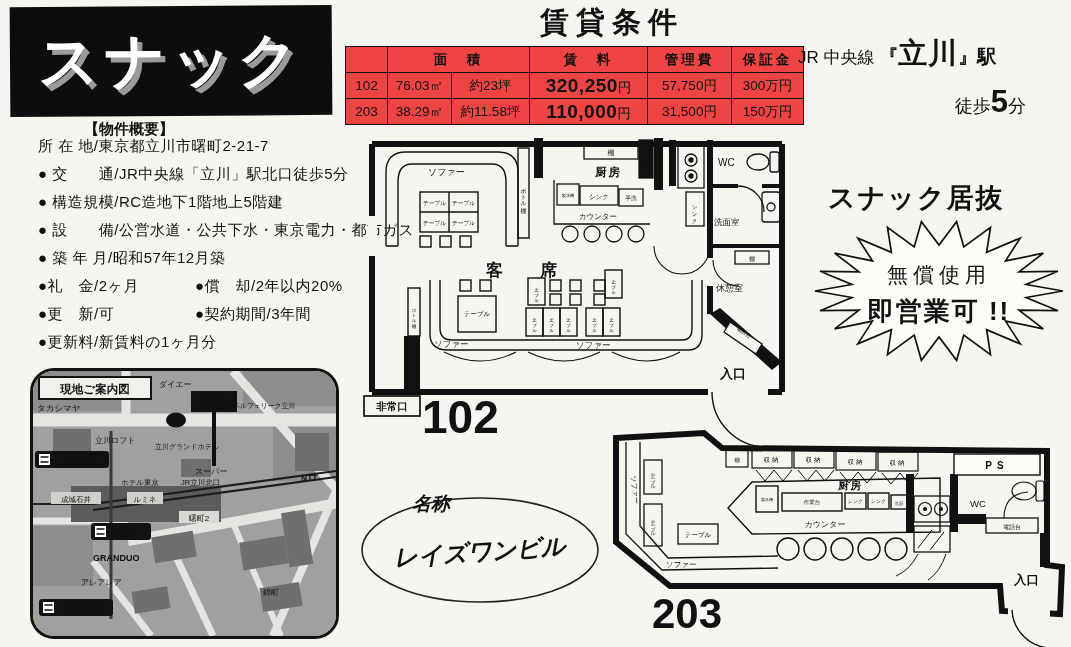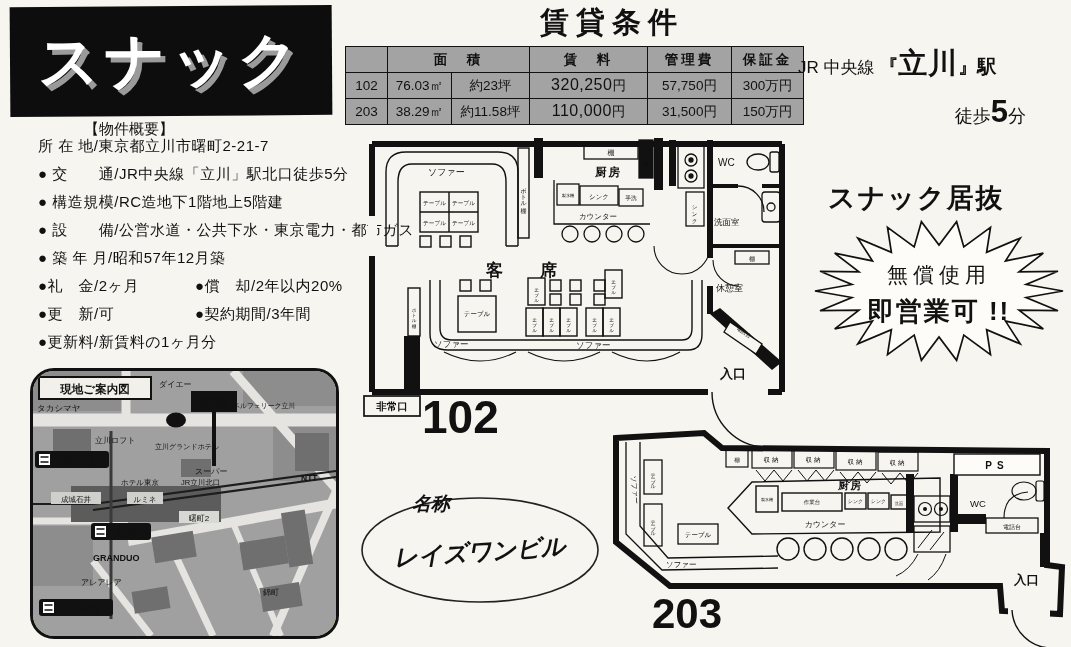--- a/index.html
+++ b/index.html
@@ -4,33 +4,33 @@
 <style>
   html,body{margin:0;padding:0;}
   body{width:1071px;height:647px;background:#f7f5f0;position:relative;overflow:hidden;
        font-family:"Liberation Sans","DejaVu Sans",sans-serif;color:#111;}
   .abs{position:absolute;}
   
   .banner{left:10px;top:6px;width:322px;height:110px;background:#0d0d0d;
           display:flex;align-items:center;justify-content:center;transform:rotate(-.4deg);}
   .banner span{color:#fff;font-size:60px;font-weight:bold;letter-spacing:5px;
                text-shadow:5px 5px 0 #9a9a9a;}
-  .ovh{left:84px;top:120px;font-size:15px;font-weight:normal;}
+  .ovh{left:84px;top:120px;font-size:15px;font-weight:bold;}
   
   .drow{left:38px;white-space:nowrap;font-size:15px;font-weight:400;letter-spacing:.5px;}
   .dr2{position:absolute;left:157px;white-space:nowrap;}
   
   .cond-title{left:540px;top:3px;font-size:29px;font-weight:bold;letter-spacing:7px;}
-  table.cond{position:absolute;left:345px;top:46px;border-collapse:collapse;background:#a3a3a3;padding-left:48px;}
+  table.cond{position:absolute;left:345px;top:46px;border-collapse:collapse;background:#ef4444;padding-left:48px;}
   table.cond td{border:1.6px solid #111;text-align:center;font-size:13.5px;height:25px;padding:0 2px;}
   table.cond .hd{font-weight:bold;letter-spacing:3px;}
-  .rent-num{font-size:16px;font-weight:normal;letter-spacing:.5px;}
+  .rent-num{font-size:19px;font-weight:bold;letter-spacing:.5px;}
   .unitcell{font-size:12.5px;}
   
-  .station{left:798px;top:44px;width:268px;}
+  .station{left:798px;top:34px;width:268px;}
   .st1{font-size:17px;white-space:nowrap;}
   .st1 .brk{font-size:19px;font-weight:bold;}
   .st1 .nm{font-size:29px;font-weight:bold;letter-spacing:1px;}
   .st1 .sf{font-size:19px;font-weight:bold;}
   .st2{text-align:right;padding-right:40px;font-size:18px;margin-top:10px;}
   .st2 .min{font-size:31px;font-weight:bold;}
   
   .promo-h{left:828px;top:180px;font-size:27px;font-weight:bold;letter-spacing:2px;}
   
   svg text{fill:#111;}

